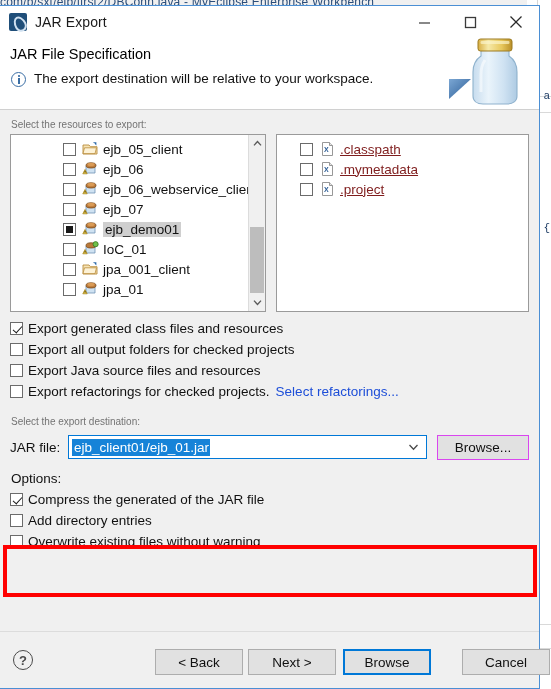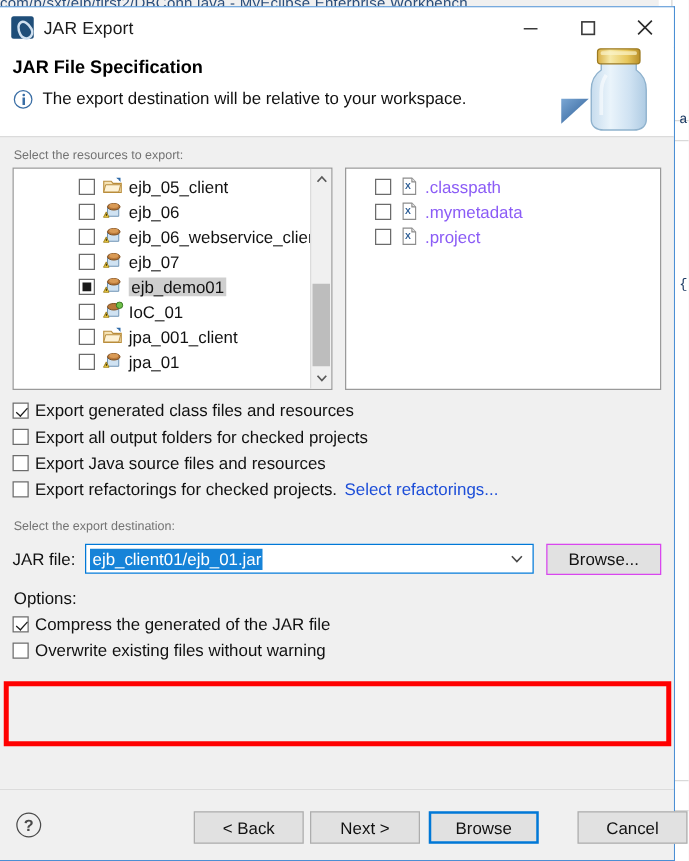--- a/index.html
+++ b/index.html
@@ -85,21 +85,21 @@
   .wbtn svg { display: block; }
 
   
   #header {
     flex: 0 0 72px; position: relative;
     background: #ffffff;
     border-bottom: 1px solid #d0d0d0;
     padding: 6px 0 0 10px;
   }
   #header-title {
-    font-size: 14.5px; font-weight: bold; color: #000;
+    font-size: 14.5px; font-weight: normal; color: #000;
     margin: 2px 0 9px 0;
   }
   #header-desc-row { display: flex; align-items: flex-start; }
   #info-icon {
     width: 15px; height: 15px; flex: 0 0 15px;
     border: 1.4px solid #3a6ea5; border-radius: 50%;
     position: relative; margin: 1px 8px 0 1px;
   }
   #info-icon::before{
     content:""; position:absolute; left:6px; top:2.4px;
@@ -132,21 +132,21 @@
   #pane-left { flex: 0 0 256px; padding-left: 28px; }
   #pane-right { flex: 1 1 auto; }
   .tree { padding: 4px 0 0 0; }
   .tree-row {
     display: flex; align-items: center; height: 20px;
     padding-left: 24px; font-size: 13.5px; color: #111;
     white-space: nowrap;
   }
   .flat-row {
     display: flex; align-items: center; height: 20px;
-    padding-left: 23px; font-size: 13.5px; color: #8b5cf6;
+    padding-left: 23px; font-size: 13.5px; color: #7f1d1d; text-decoration: underline;
   }
   .cb {
     width: 13px; height: 13px; flex: 0 0 13px;
     border: 1px solid #6b6b6b; background: #fff; margin-right: 6px;
     position: relative;
   }
   .cb.grey::after {
     content: ""; position: absolute; left: 2px; top: 2px;
     width: 7px; height: 7px; background: #1a1a1a;
   }
@@ -516,20 +516,24 @@
     </div>
 
     <div id="options-label">Options:</div>
     <div>
       <div class="opt-row">
         <span class="cb checked"></span>
         <span>Compress the generated of the JAR file</span>
       </div>
       <div class="opt-row">
         <span class="cb"></span>
+        <span>Add directory entries</span>
+      </div>
+      <div class="opt-row">
+        <span class="cb"></span>
         <span>Overwrite existing files without warning</span>
       </div>
     </div>
 
     <div id="red-box"></div>
   </div>
 
   <div id="footer-sep"></div>
   <div id="footer">
     <div id="help-icon">?</div>

